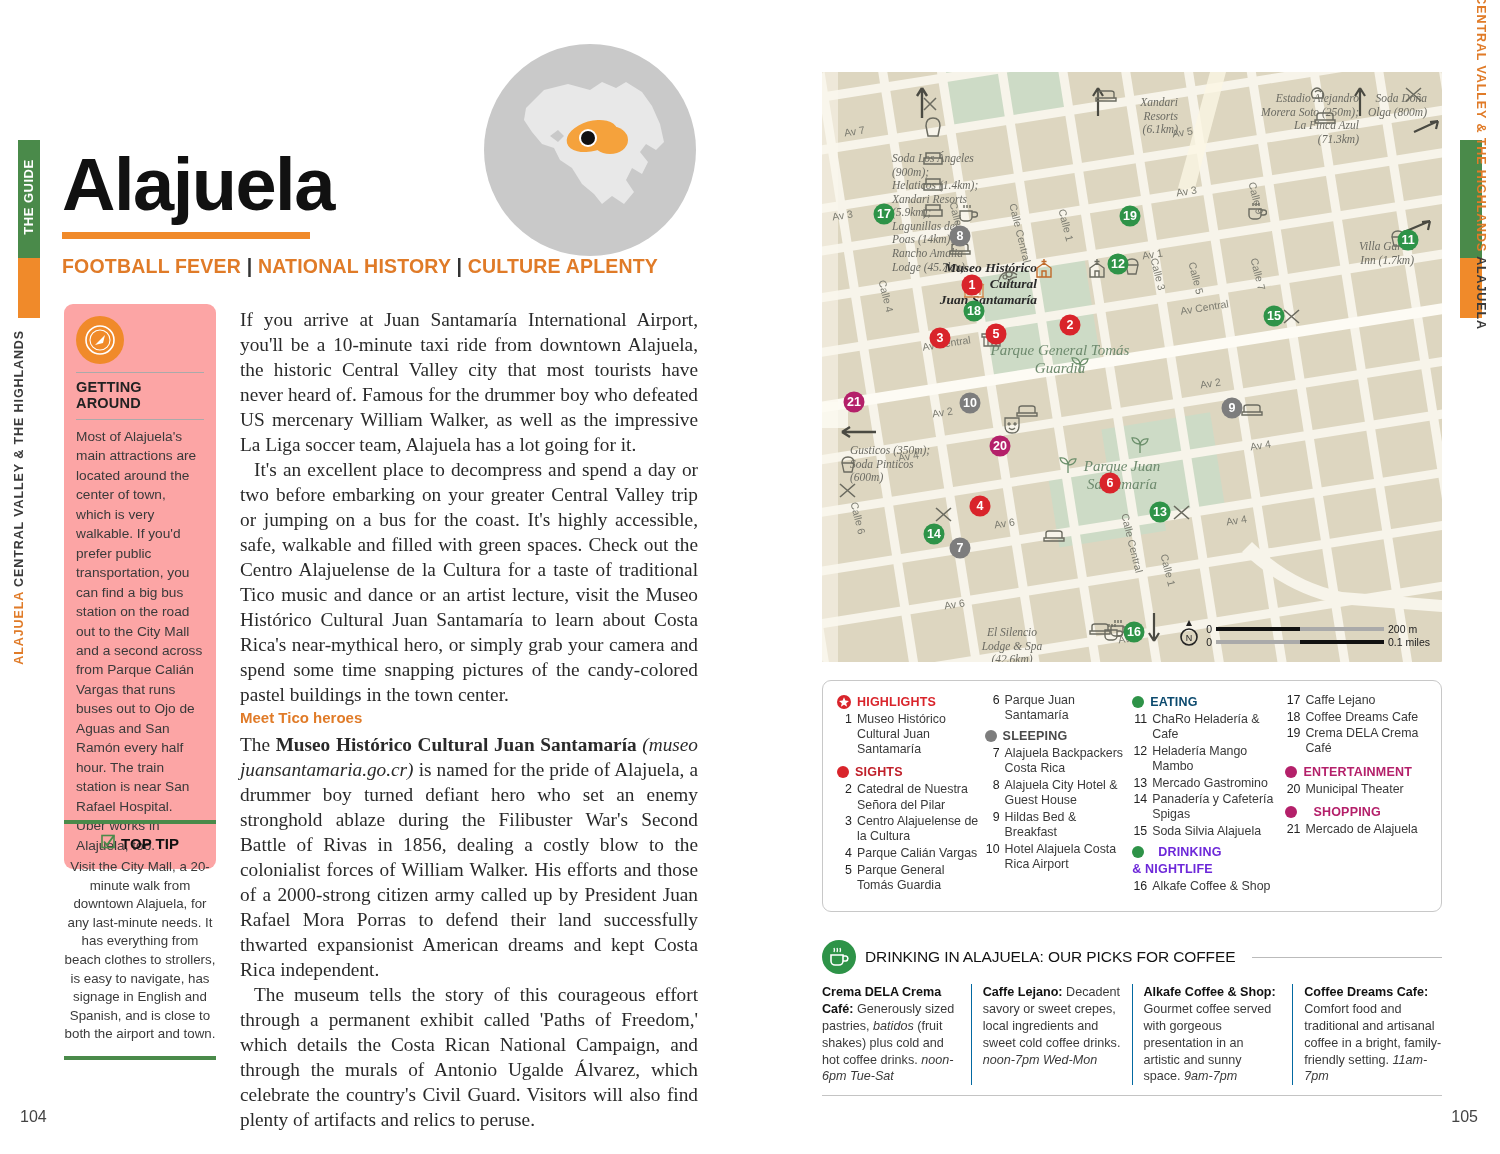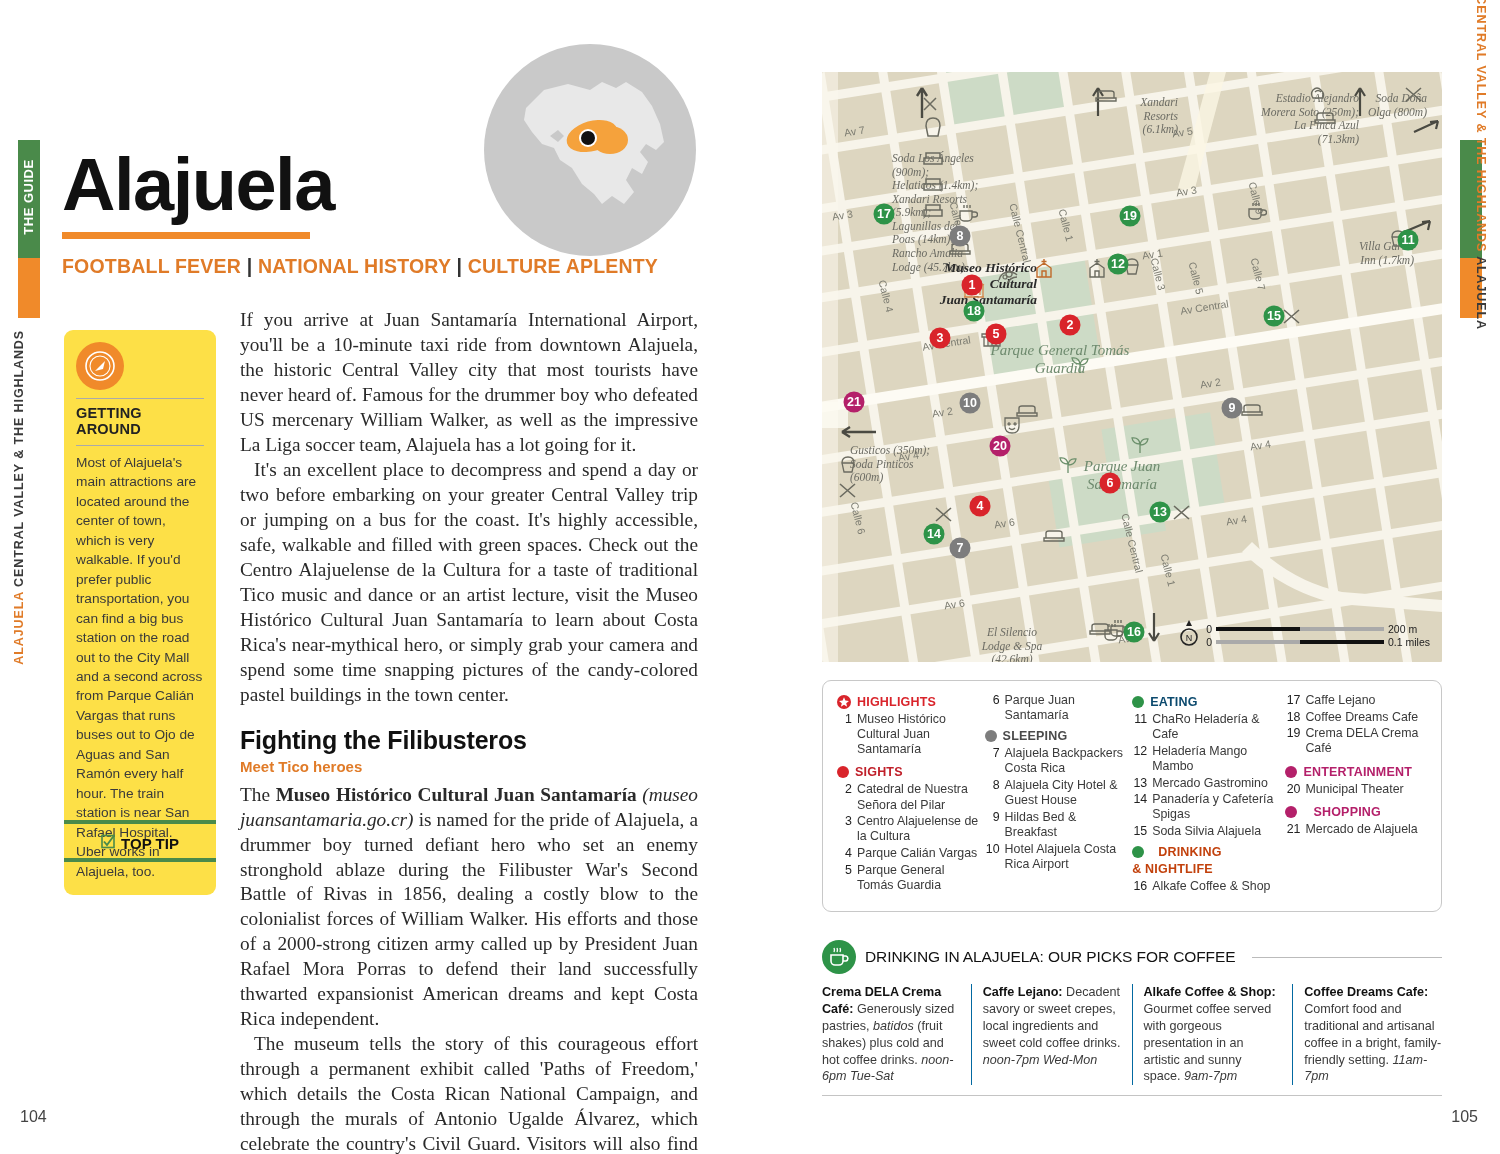--- a/index.html
+++ b/index.html
@@ -70,22 +70,22 @@
     width: 248px; height: 7px; background: #f08a2a; margin-top: 12px;
   }
   .kicker {
     margin-top: 16px; font-size: 19.5px; font-weight: bold; letter-spacing: .2px;
     color: #e07b28;
   }
   .kicker .sep { color: #333; }
 
   
   .getting-around {
-    position: absolute; left: 64px; top: 330px; width: 152px;
-    background: #fde047; border-radius: 9px; padding: 12px 12px 14px 12px;
+    position: absolute; left: 64px; top: 304px; width: 152px;
+    background: #fca5a5; border-radius: 9px; padding: 12px 12px 14px 12px;
   }
   .ga-icon {
     width: 48px; height: 48px; border-radius: 50%; background: #f08a2a;
     display: flex; align-items: center; justify-content: center; margin-bottom: 6px;
   }
   .ga-rule { height: 1px; background: #aaa; margin: 8px 0 6px; }
   .ga-title { font-size: 14.5px; font-weight: bold; color: #222; letter-spacing: .2px; }
   .ga-body { font-size: 13.7px; line-height: 1.42; color: #3a3a3a; margin-top: 7px; }
 
   .top-tip {
@@ -180,21 +180,21 @@
     display: flex; align-items: center; gap: 6px;
     font-size: 12.5px; font-weight: bold; letter-spacing: .2px;
     margin: 2px 0 3px;
   }
   .leg-cat.cont { margin-top: -2px; padding-left: 0; }
   .dot { width: 12px; height: 12px; border-radius: 50%; flex: none; }
   .star { width: 14px; height: 14px; flex: none; }
   .cat-sights { color: #c0202a; }
   .cat-sleep { color: #4a4a4a; }
   .cat-eat { color: #0c4a6e; }
-  .cat-drink { color: #c2410c; gap: 14px; }
+  .cat-drink { color: #6d28d9; gap: 14px; }
   .cat-ent { color: #b4206a; }
   .cat-shop { color: #b4206a; }
   .cat-high { color: #d9242b; }
   .leg-item {
     display: flex; gap: 5px; font-size: 12.4px; line-height: 1.22;
     color: #3a3a3a; margin-bottom: 1.5px;
   }
   .leg-num { width: 15px; text-align: right; flex: none; color: #222; }
 
   
@@ -279,27 +279,27 @@
       <div class="tt-rule"></div>
       <div class="tt-head">
         <span>
           <svg width="15" height="15" viewBox="0 0 15 15">
             <rect x="1" y="1.5" width="12" height="12" fill="none" stroke="#4a8a4a" stroke-width="1.6"></rect>
             <path d="M3 7.5 L6 11 L13 1.5" fill="none" stroke="#4a8a4a" stroke-width="1.9"></path>
           </svg>
         </span>
         <span>TOP TIP</span>
       </div>
+      <div class="tt-body">Visit the City Mall, a 20-minute walk from downtown Alajuela, for any last-minute needs. It has everything from beach clothes to strollers, is easy to navigate, has signage in English and Spanish, and is close to both the airport and town.</div>
       <div class="tt-rule"></div>
     </div>
 
     <div class="body-col">
       <p class="first">If you arrive at Juan Santamaría International Airport, you'll be a 10-minute taxi ride from downtown Alajuela, the historic Central Valley city that most tourists have never heard of. Famous for the drummer boy who defeated US mercenary William Walker, as well as the impressive La Liga soccer team, Alajuela has a lot going for it.</p>
       <p>It's an excellent place to decompress and spend a day or two before embarking on your greater Central Valley trip or jumping on a bus for the coast. It's highly accessible, safe, walkable and filled with green spaces. Check out the Centro Alajuelense de la Cultura for a taste of traditional Tico music and dance or an artist lecture, visit the Museo Histórico Cultural Juan Santamaría to learn about Costa Rica's near-mythical hero, or simply grab your camera and spend some time snapping pictures of the candy-colored pastel buildings in the town center.</p>
-      <div class="sec-head">Fighting the Filibusteros</div>
       <div class="sec-sub">Meet Tico heroes</div>
       <p class="first"><span>The </span><b>Museo Histórico Cultural Juan Santamaría</b><i> (museo juansantamaria.go.cr)</i><span> is named for the pride of Alajuela, a drummer boy turned defiant hero who set an enemy stronghold ablaze during the Filibuster War's Second Battle of Rivas in 1856, dealing a costly blow to the colonialist forces of William Walker. His efforts and those of a 2000-strong citizen army called up by President Juan Rafael Mora Porras to defend their land successfully thwarted expansionist American dreams and kept Costa Rica independent.</span></p>
       <p>The museum tells the story of this courageous effort through a permanent exhibit called 'Paths of Freedom,' which details the Costa Rican National Campaign, and through the murals of Antonio Ugalde Álvarez, which celebrate the country's Civil Guard. Visitors will also find plenty of artifacts and relics to peruse.</p>
 
     </div>
 
     <div class="pg-num pg-left">104</div>
   </div>
 
   <div class="page page-right">

